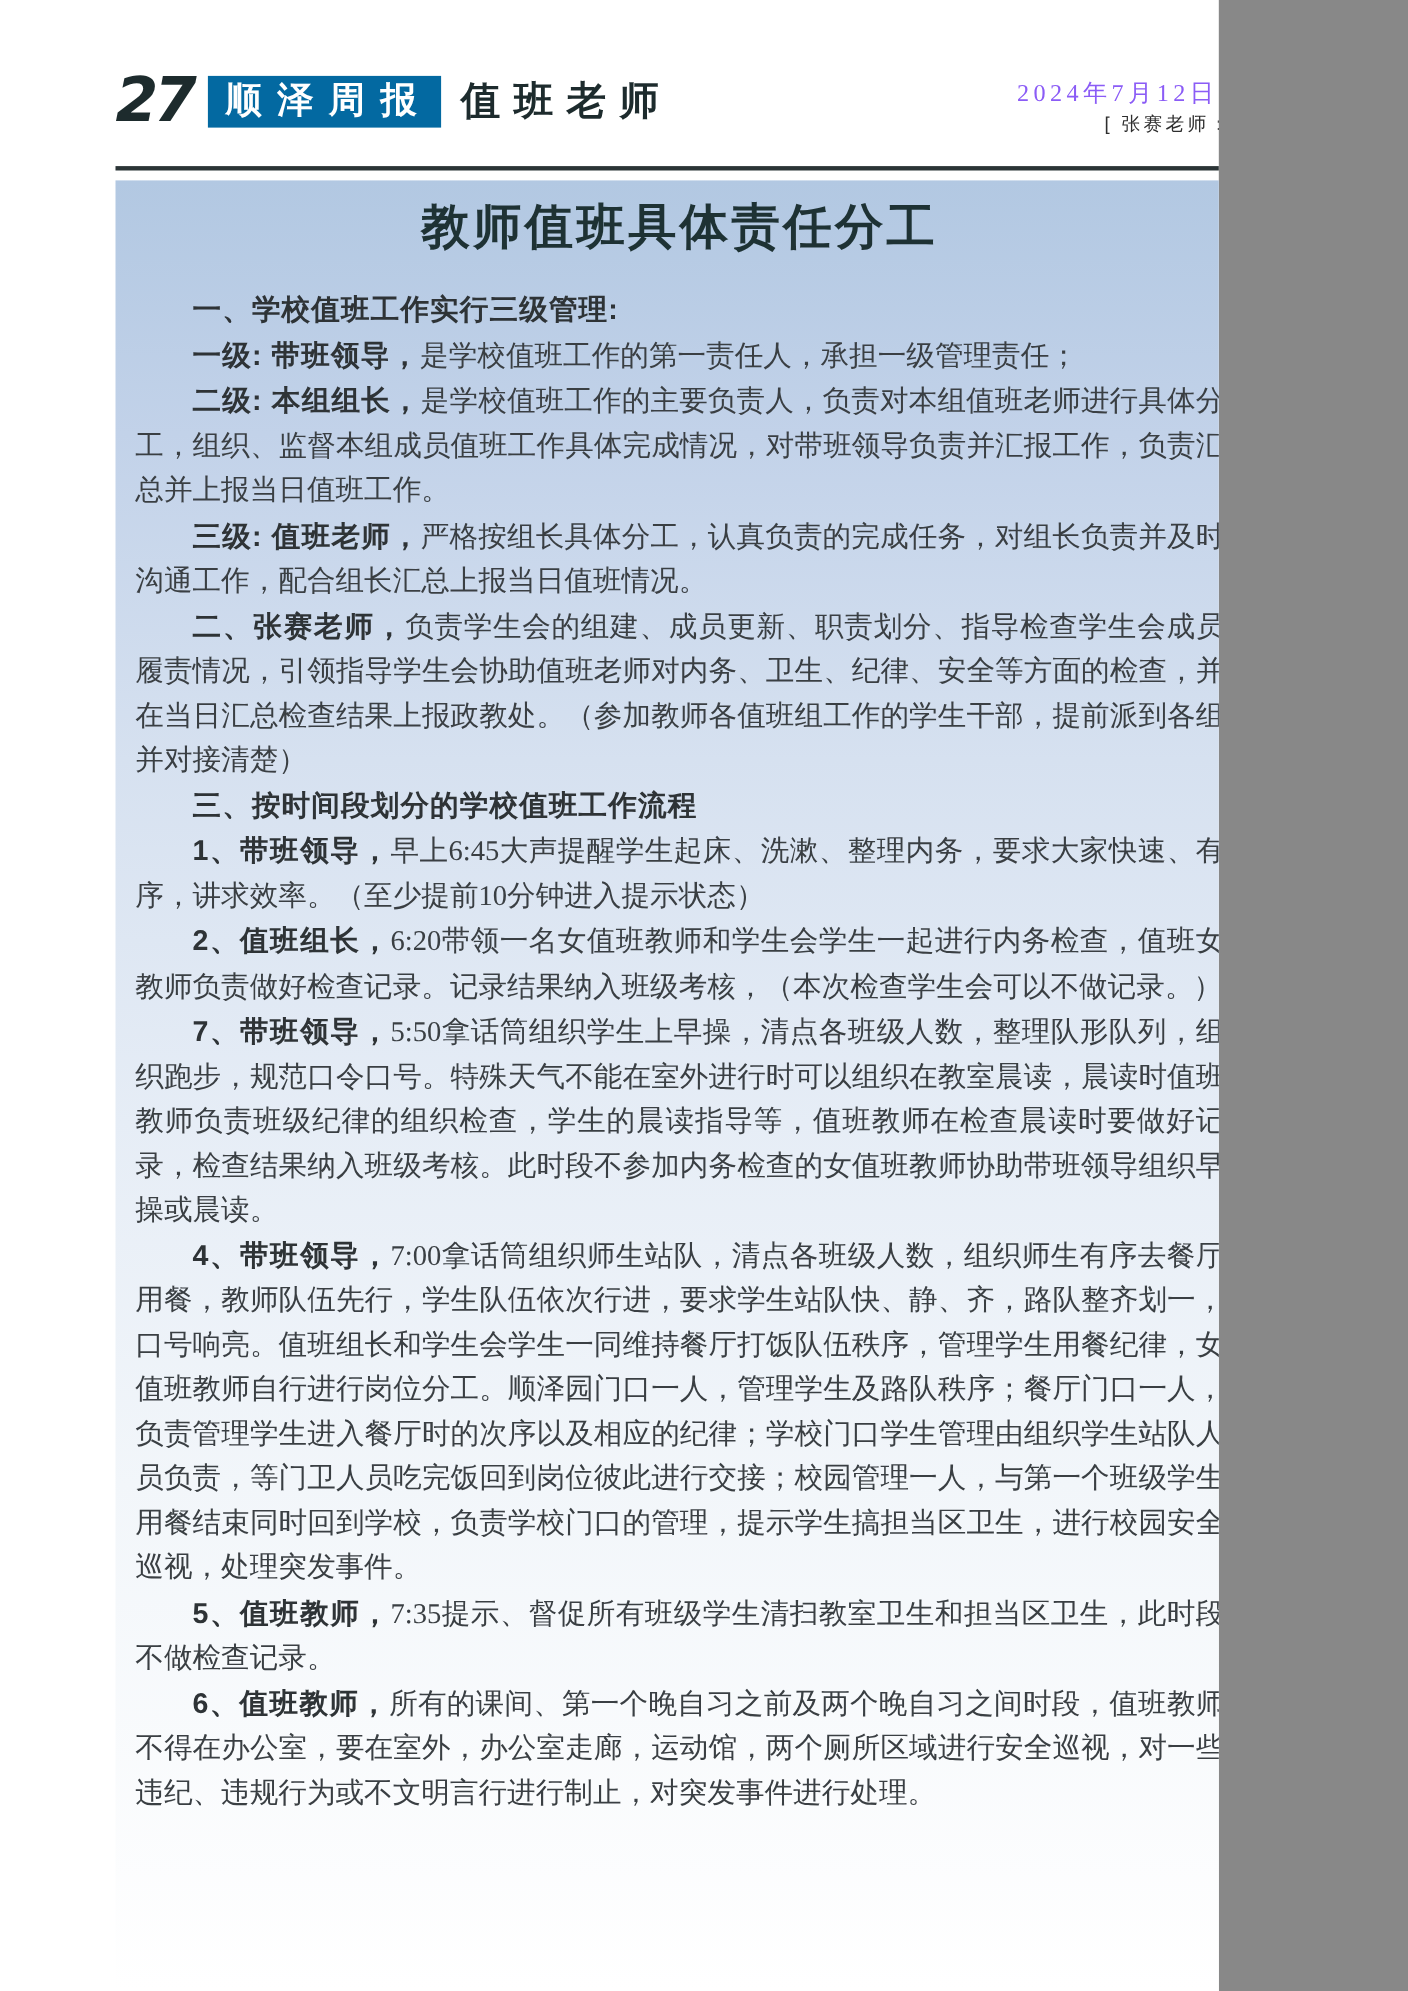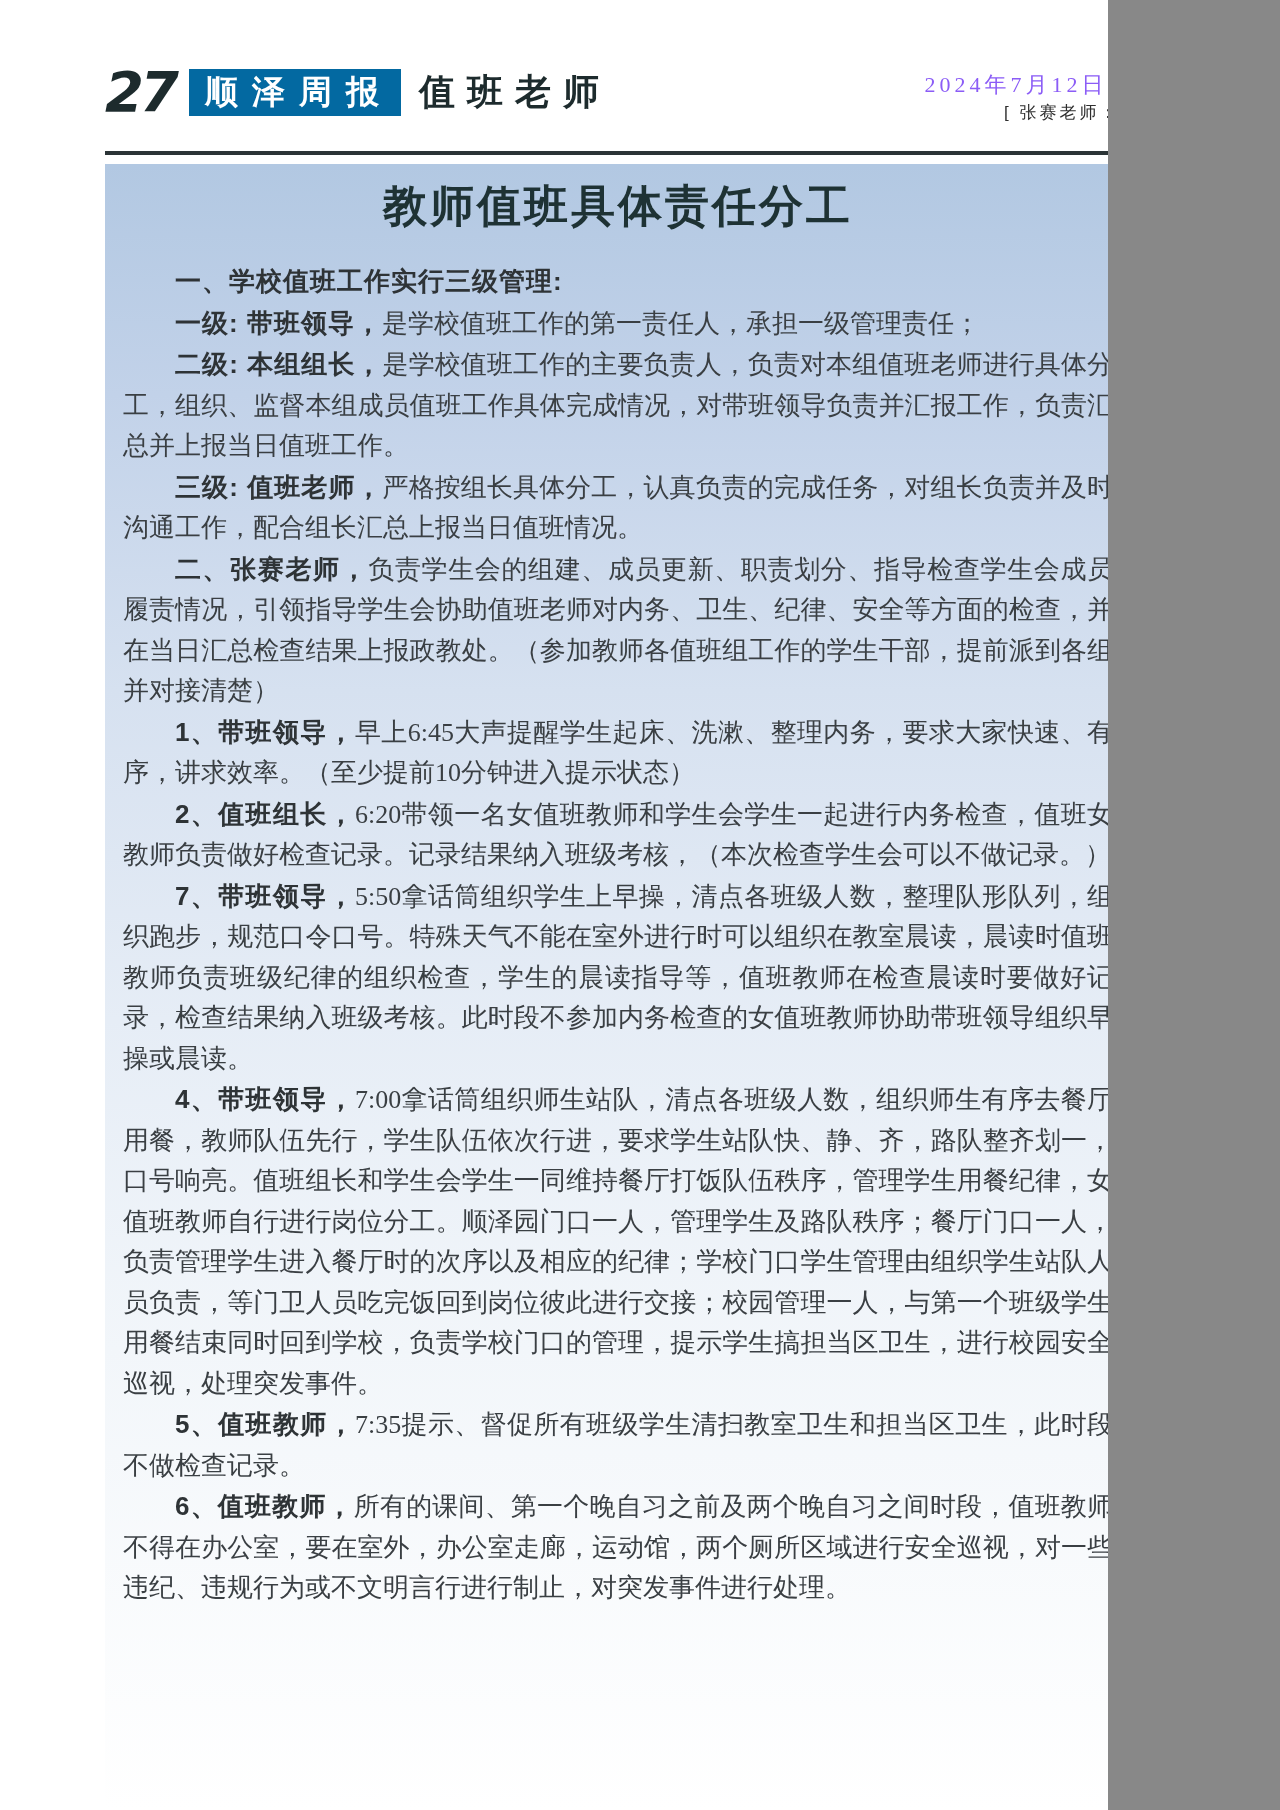--- a/index.html
+++ b/index.html
@@ -105,20 +105,21 @@
   <div class="rule"></div>
 
   <main class="panel">
     <h1 class="title">教师值班具体责任分工</h1>
     <div class="body" id="article-body">
         <p class="para"><b class="lead">一、学校值班工作实行三级管理:</b></p>
         <p class="para"><b class="lead">一级: 带班领导，</b><span>是学校值班工作的第一责任人，承担一级管理责任；</span></p>
         <p class="para"><b class="lead">二级: 本组组长，</b><span>是学校值班工作的主要负责人，负责对本组值班老师进行具体分工，组织、监督本组成员值班工作具体完成情况，对带班领导负责并汇报工作，负责汇总并上报当日值班工作。</span></p>
         <p class="para"><b class="lead">三级: 值班老师，</b><span>严格按组长具体分工，认真负责的完成任务，对组长负责并及时沟通工作，配合组长汇总上报当日值班情况。</span></p>
         <p class="para"><b class="lead">二、张赛老师，</b><span>负责学生会的组建、成员更新、职责划分、指导检查学生会成员履责情况，引领指导学生会协助值班老师对内务、卫生、纪律、安全等方面的检查，并在当日汇总检查结果上报政教处。（参加教师各值班组工作的学生干部，提前派到各组并对接清楚）</span></p>
+        <p class="para"><b class="lead">三、按时间段划分的学校值班工作流程</b></p>
         <p class="para"><b class="lead">1、带班领导，</b><span>早上6:45大声提醒学生起床、洗漱、整理内务，要求大家快速、有序，讲求效率。（至少提前10分钟进入提示状态）</span></p>
         <p class="para"><b class="lead">2、值班组长，</b><span>6:20带领一名女值班教师和学生会学生一起进行内务检查，值班女教师负责做好检查记录。记录结果纳入班级考核，（本次检查学生会可以不做记录。）</span></p>
         <p class="para"><b class="lead">7、带班领导，</b><span>5:50拿话筒组织学生上早操，清点各班级人数，整理队形队列，组织跑步，规范口令口号。特殊天气不能在室外进行时可以组织在教室晨读，晨读时值班教师负责班级纪律的组织检查，学生的晨读指导等，值班教师在检查晨读时要做好记录，检查结果纳入班级考核。此时段不参加内务检查的女值班教师协助带班领导组织早操或晨读。</span></p>
         <p class="para"><b class="lead">4、带班领导，</b><span>7:00拿话筒组织师生站队，清点各班级人数，组织师生有序去餐厅用餐，教师队伍先行，学生队伍依次行进，要求学生站队快、静、齐，路队整齐划一，口号响亮。值班组长和学生会学生一同维持餐厅打饭队伍秩序，管理学生用餐纪律，女值班教师自行进行岗位分工。顺泽园门口一人，管理学生及路队秩序；餐厅门口一人，负责管理学生进入餐厅时的次序以及相应的纪律；学校门口学生管理由组织学生站队人员负责，等门卫人员吃完饭回到岗位彼此进行交接；校园管理一人，与第一个班级学生用餐结束同时回到学校，负责学校门口的管理，提示学生搞担当区卫生，进行校园安全巡视，处理突发事件。</span></p>
         <p class="para"><b class="lead">5、值班教师，</b><span>7:35提示、督促所有班级学生清扫教室卫生和担当区卫生，此时段不做检查记录。</span></p>
         <p class="para"><b class="lead">6、值班教师，</b><span>所有的课间、第一个晚自习之前及两个晚自习之间时段，值班教师不得在办公室，要在室外，办公室走廊，运动馆，两个厕所区域进行安全巡视，对一些违纪、违规行为或不文明言行进行制止，对突发事件进行处理。</span></p>
       </div>
   </main>
 
 </div>

